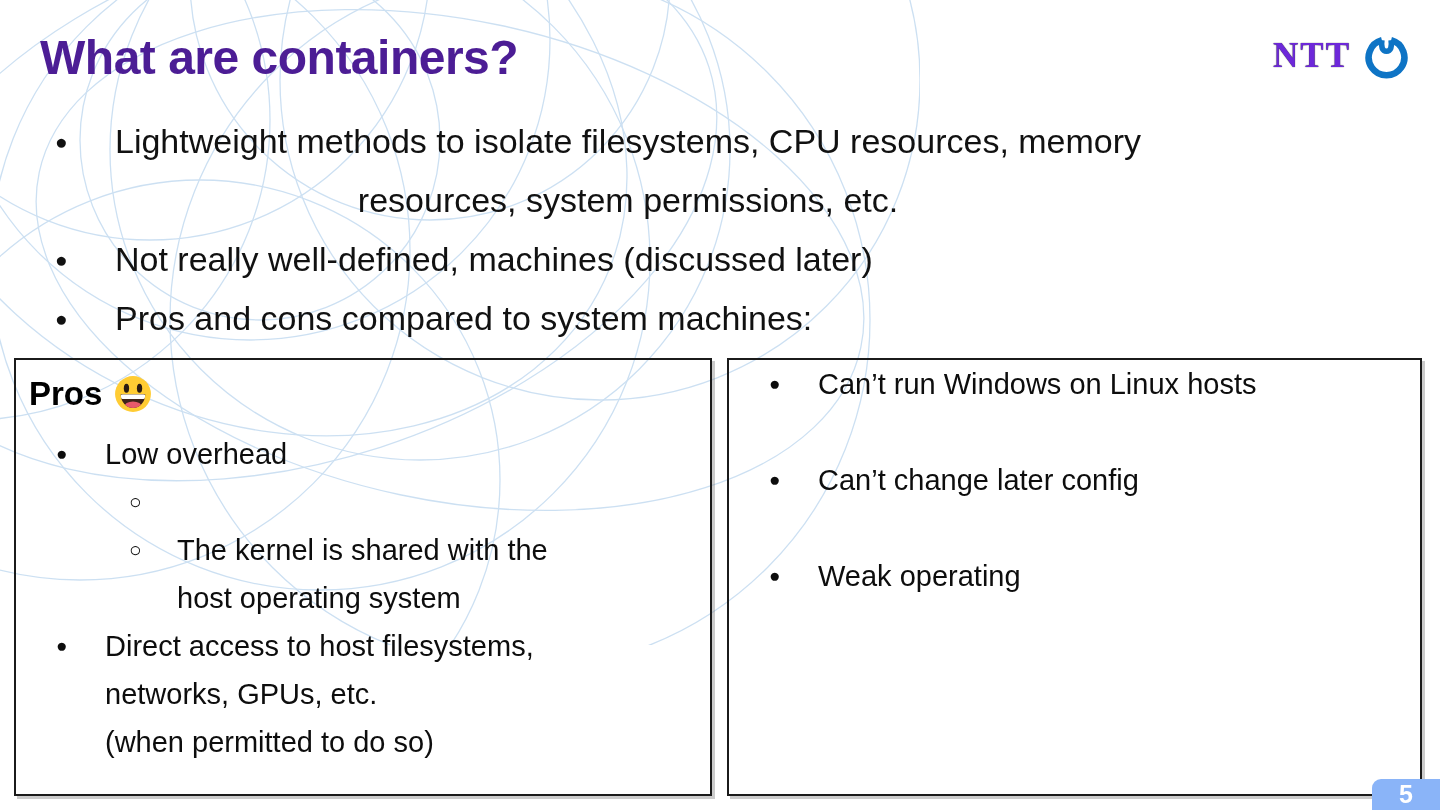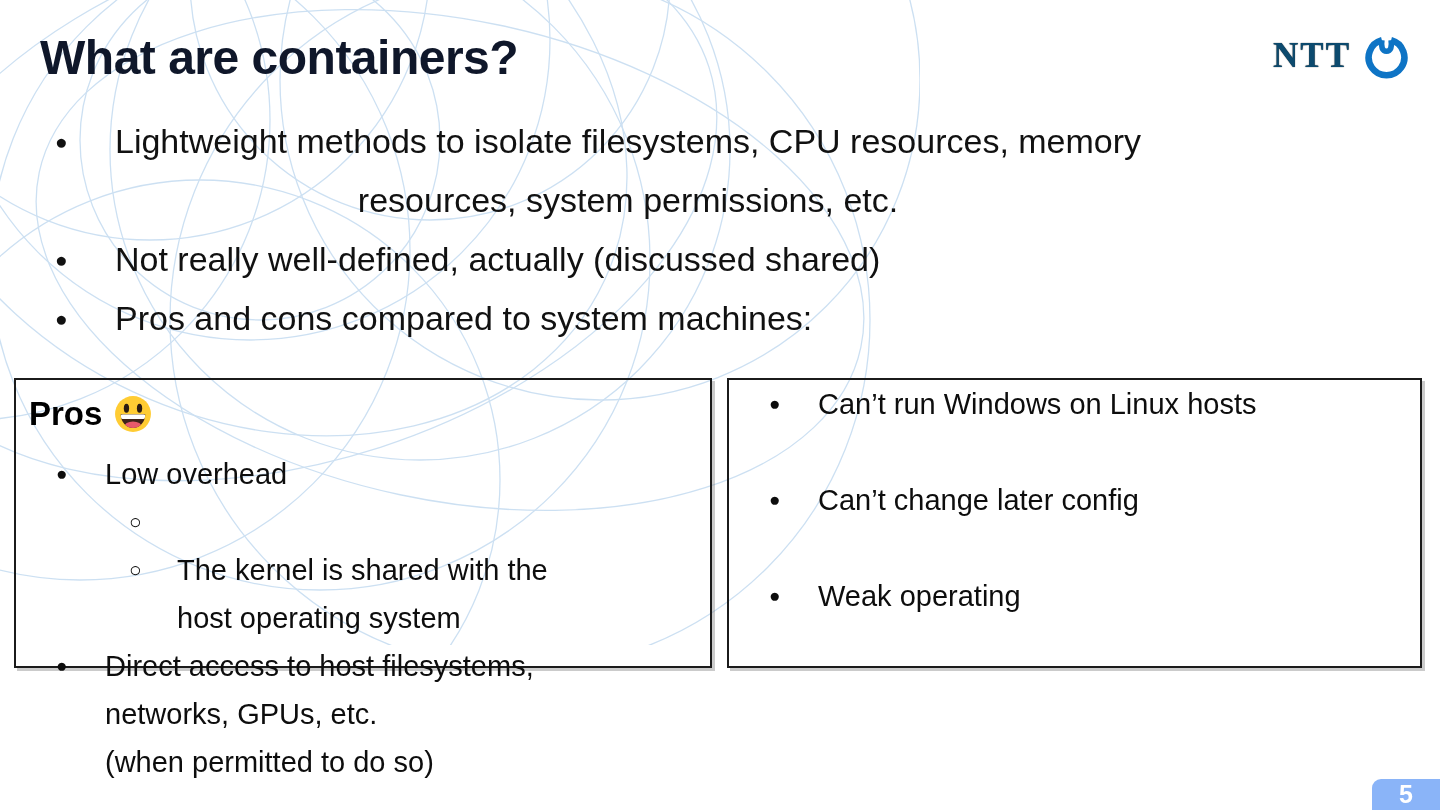--- a/index.html
+++ b/index.html
@@ -5,36 +5,36 @@
   html,body{margin:0;padding:0;}
   body{
     width:1440px;height:810px;position:relative;overflow:hidden;
     background:#ffffff;color:#111111;
     font-family:"Liberation Sans", sans-serif;
   }
   .bg-wire{position:absolute;left:0;top:0;pointer-events:none;}
   
   .slide-title{
     position:absolute;left:40px;top:30px;margin:0;
-    font-size:48px;font-weight:700;letter-spacing:-0.5px;color:#0f172a;
+    font-size:48px;font-weight:700;letter-spacing:-0.5px;color:#4c1d95;
   }
   
   .logo{position:absolute;top:32px;right:30px;display:flex;align-items:center;gap:12px;}
   .logo-word{
     font-family:"Liberation Serif", serif;font-weight:700;font-size:35px;
-    letter-spacing:2px;color:#0c4a6e;text-shadow:0 0 1px #0d0d0d;
+    letter-spacing:2px;color:#6d28d9;text-shadow:0 0 1px #0d0d0d;
   }
   
   .bullets{position:absolute;left:42px;top:112px;}
   .brow{display:flex;font-size:34px;line-height:59px;}
   .bdot{flex:none;width:60px;padding-left:13px;font-size:21px;}
   .btext{white-space:pre-line;max-width:1300px;text-align:center;}
   
   .box{
-    position:absolute;top:378px;height:290px;box-sizing:border-box;
+    position:absolute;top:358px;height:438px;box-sizing:border-box;
     border:2.5px solid #1b1b1b;background:transparent;
     box-shadow:3px 3px 0 rgba(125,125,125,0.4);
   }
   .box-pros{left:14px;width:698px;}
   .box-cons{left:727px;width:695px;}
   .box-heading{
     margin:14px 0 16px 13px;font-size:33px;font-weight:700;line-height:40px;
     display:flex;align-items:center;gap:12px;color:#000;
   }
   .box-list{font-size:29px;line-height:48px;color:#0d0d0d;}
@@ -86,21 +86,21 @@
 </div>
 
 <div class="bullets">
   <div class="brow">
     <span class="bdot">●</span>
     <span class="btext">Lightweight methods to isolate filesystems, CPU resources, memory
 resources, system permissions, etc.</span>
   </div>
   <div class="brow">
     <span class="bdot">●</span>
-    <span class="btext">Not really well-defined, actually (discussed shared)</span>
+    <span class="btext">Not really well-defined, machines (discussed later)</span>
   </div>
   <div class="brow">
     <span class="bdot">●</span>
     <span class="btext">Pros and cons compared to system machines:</span>
   </div>
 </div>
 
 <section class="box box-pros">
   <div class="box-heading">
     <span>Pros</span>

